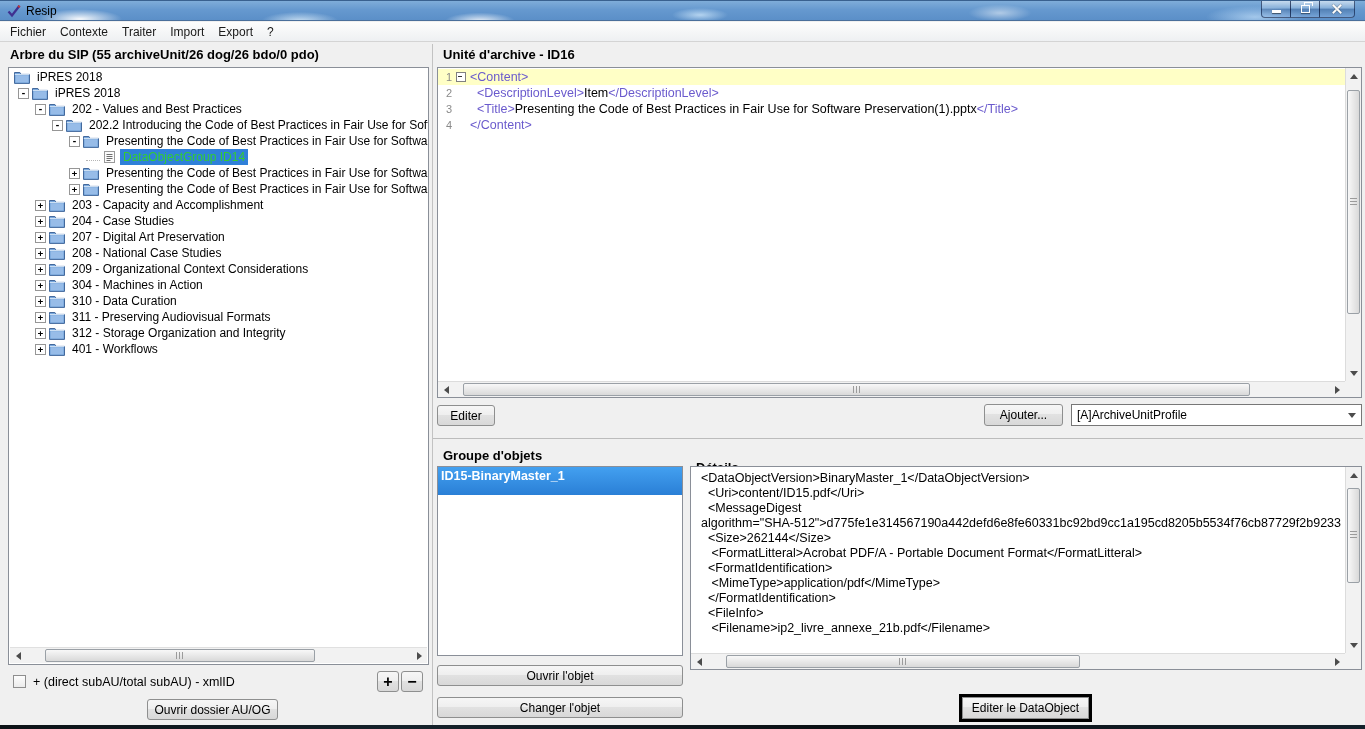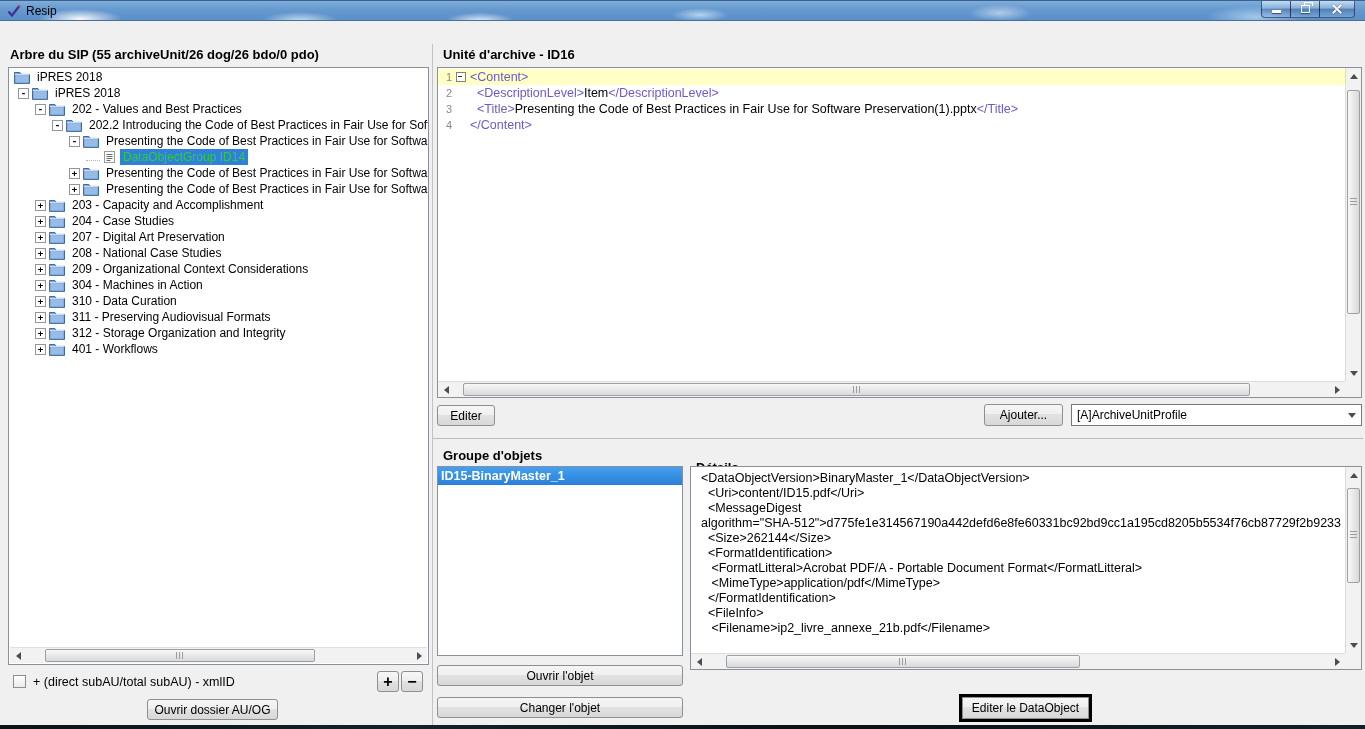--- a/index.html
+++ b/index.html
@@ -97,21 +97,21 @@
   .gut-fold.on::before{content:"";position:absolute;left:2px;top:3px;width:8px;height:8px;border:1px solid #808080;background:#fff;}
   .gut-fold.on::after{content:"";position:absolute;left:4px;top:7px;width:4px;height:1px;background:#333;}
   .code{white-space:pre;padding-left:2px;}
   .seg-tag{color:#6a5acd;}
   .seg-text{color:#000;}
   #ed-vscroll{right:0;top:0;bottom:16px;width:16px;border-left:1px solid #dcdcdc;}
   #ed-hscroll{left:0;right:16px;bottom:0;height:16px;border-top:1px solid #dcdcdc;}
 
   
   #og-list{left:437px;top:466px;width:246px;height:190px;}
-  .og-item{height:18px;line-height:18px;padding:0 3px;font-weight:bold;font-size:12.5px;white-space:nowrap;}
+  .og-item{height:28px;line-height:18px;padding:0 3px;font-weight:bold;font-size:12.5px;white-space:nowrap;}
   .og-item.sel{background:linear-gradient(#43a0f0,#2a7fd6);color:#fff;}
 
   
   #det-box{left:690px;top:466px;width:672px;height:204px;}
   #det-content{position:absolute;left:0;top:1px;right:16px;bottom:16px;overflow:hidden;padding:3px 10px;}
   .det-line{font-size:12.5px;line-height:15px;white-space:pre;}
   #det-vscroll{right:0;top:0;bottom:16px;width:16px;border-left:1px solid #dcdcdc;}
   #det-hscroll{left:0;right:16px;bottom:0;height:16px;border-top:1px solid #dcdcdc;}
   #focus-wrap{position:absolute;left:959px;top:694px;border:3px solid #000;background:#000;}
   #edit-do-btn{position:relative;width:127px;height:22px;display:flex;align-items:center;justify-content:center;
@@ -141,20 +141,28 @@
         </div>
       <div class="wbtn max">
           <span class="g-max"></span>
         </div>
       <div class="wbtn close">
           <span class="g-close"></span>
         </div>
     </div>
   </div>
 
+  <div class="menubar">
+    <span class="menu-item">Fichier</span>
+    <span class="menu-item">Contexte</span>
+    <span class="menu-item">Traiter</span>
+    <span class="menu-item">Import</span>
+    <span class="menu-item">Export</span>
+    <span class="menu-item">?</span>
+  </div>
 
   <div class="div-v"></div>
   <div class="div-h"></div>
 
   <div class="panel-title" style="left:10px;top:47px;">Arbre du SIP (55 archiveUnit/26 dog/26 bdo/0 pdo)</div>
 
   <div class="box" id="tree-panel">
     <div id="tree-rows">
         <div class="tree-row">
           <span class="indent" style="width: 2px;"></span>
@@ -461,22 +469,22 @@
   <div class="btn" style="left:437px;top:697px;width:246px;height:21px;">Changer l'objet</div>
 
   <div class="panel-title" style="left:696px;top:460px;">Détails</div>
   <div class="box" id="det-box">
     <div id="det-content">
         <div class="det-line">&lt;DataObjectVersion&gt;BinaryMaster_1&lt;/DataObjectVersion&gt;</div>
         <div class="det-line">  &lt;Uri&gt;content/ID15.pdf&lt;/Uri&gt;</div>
         <div class="det-line">  &lt;MessageDigest</div>
         <div class="det-line">algorithm="SHA-512"&gt;d775fe1e314567190a442defd6e8fe60331bc92bd9cc1a195cd8205b5534f76cb87729f2b9233</div>
         <div class="det-line">  &lt;Size&gt;262144&lt;/Size&gt;</div>
+        <div class="det-line">   &lt;FormatLitteral&gt;Acrobat PDF/A - Portable Document Format&lt;/FormatLitteral&gt;</div>
         <div class="det-line">  &lt;FormatIdentification&gt;</div>
-        <div class="det-line">   &lt;FormatLitteral&gt;Acrobat PDF/A - Portable Document Format&lt;/FormatLitteral&gt;</div>
         <div class="det-line">   &lt;MimeType&gt;application/pdf&lt;/MimeType&gt;</div>
         <div class="det-line">  &lt;/FormatIdentification&gt;</div>
         <div class="det-line">  &lt;FileInfo&gt;</div>
         <div class="det-line">   &lt;Filename&gt;ip2_livre_annexe_21b.pdf&lt;/Filename&gt;</div>
       </div>
     <div class="sbar v" id="det-vscroll" style="position:absolute;">
       <span class="sb-btn">
           <i class="tri-up"></i>
         </span>
       <div class="sb-track">

